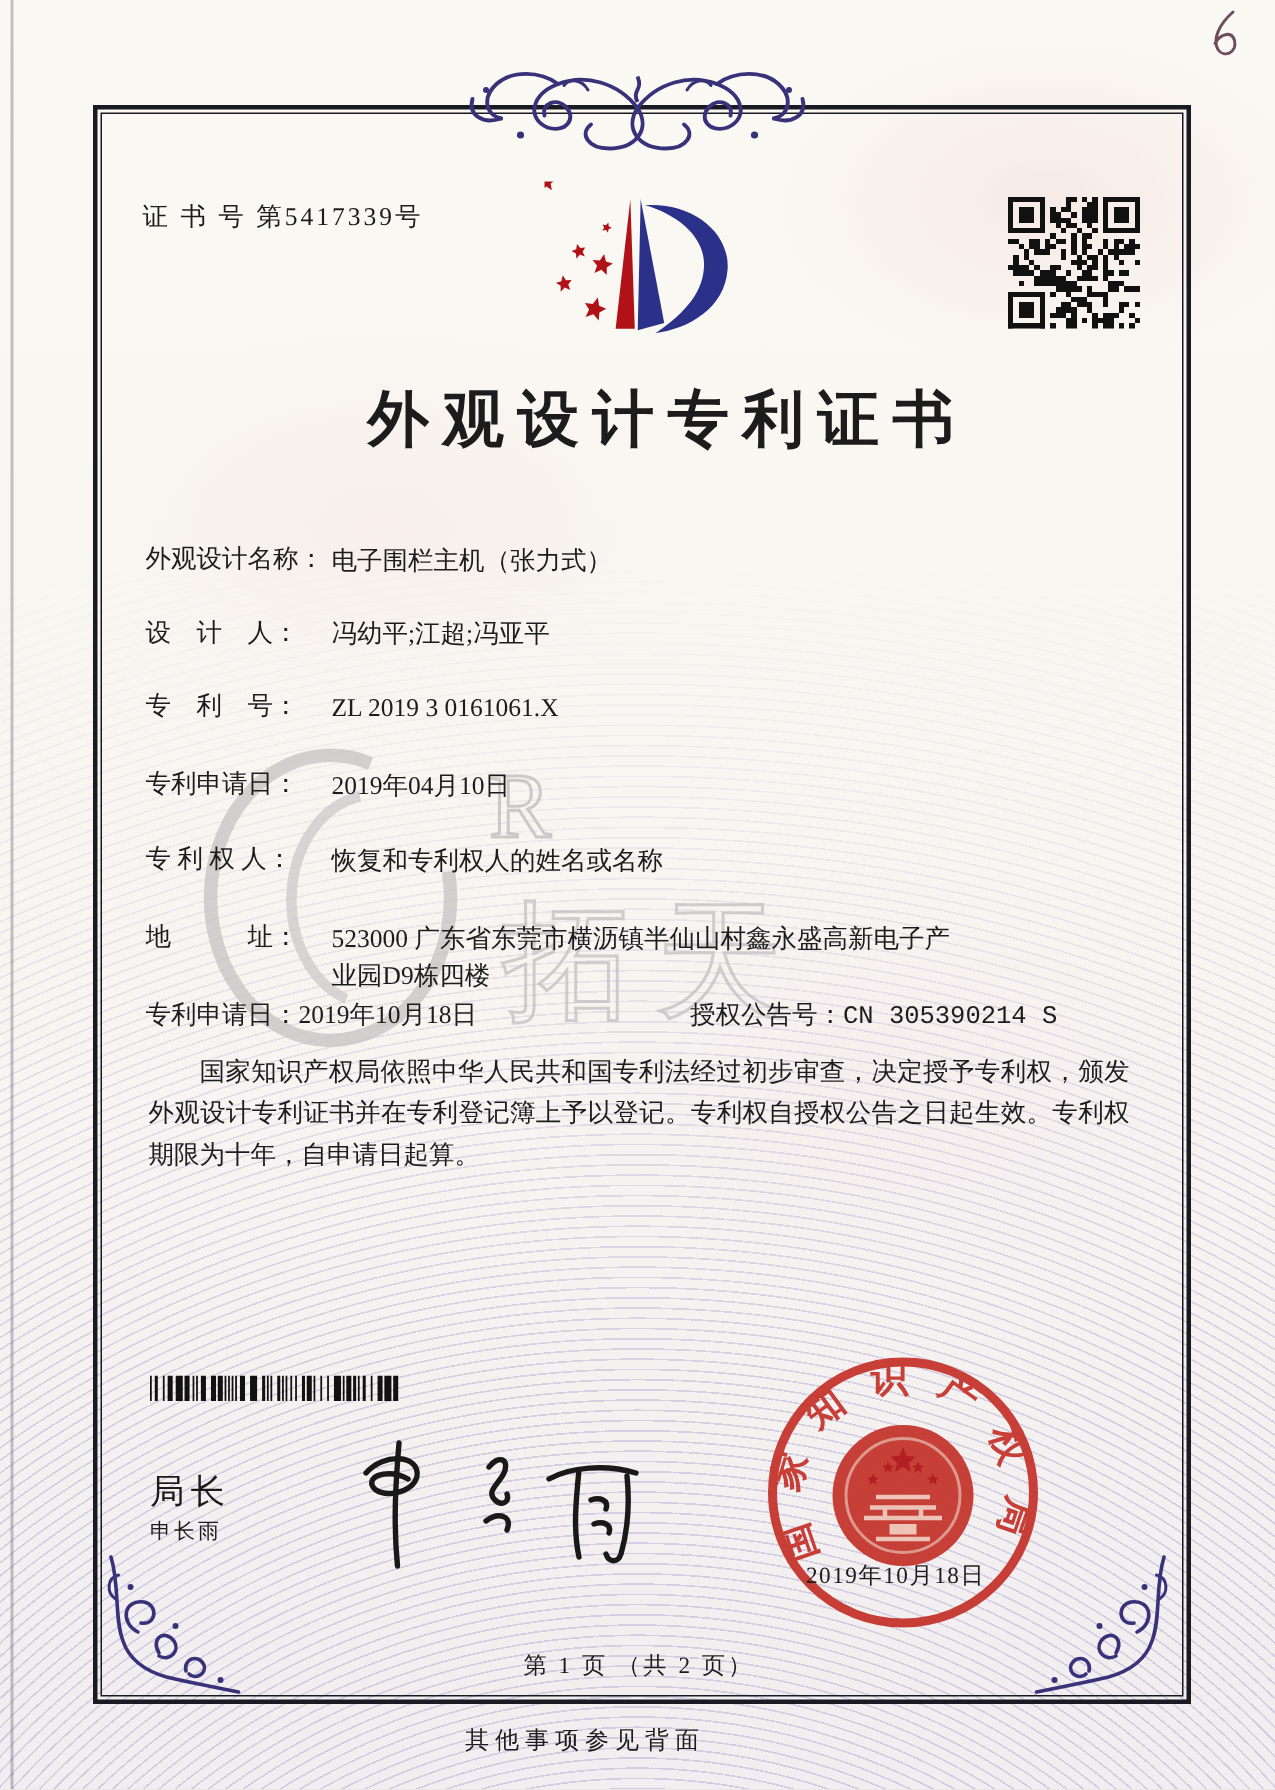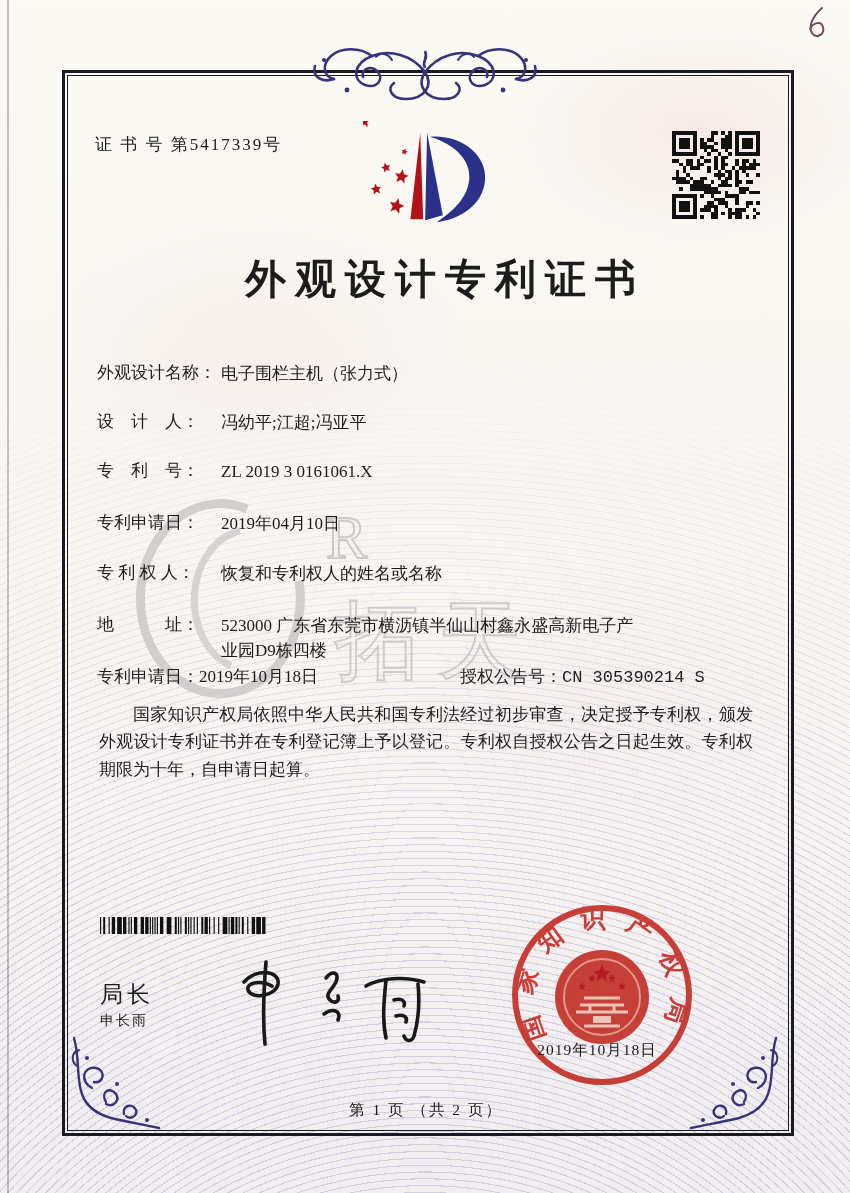--- a/index.html
+++ b/index.html
@@ -459,14 +459,15 @@
         <path d="M-18,-1 H18 M-22,6 H22 M-26,13 H26"></path>
         <path d="M-12,6 V13 M12,6 V13"></path>
       </g>
       <rect x="-9" y="17" width="18" height="7" fill="#eec2b6"></rect>
       <path d="M-18,27 H18" stroke="#eec2b6" stroke-width="3"></path>
     </g>
   </svg>
   <div class="abs seal-date">2019年10月18日</div>
 
   <div class="abs page-info">第 1 页 （共 2 页）</div>
+  <div class="abs back-note">其他事项参见背面</div>
 
 </div>
 
 </body></html>

